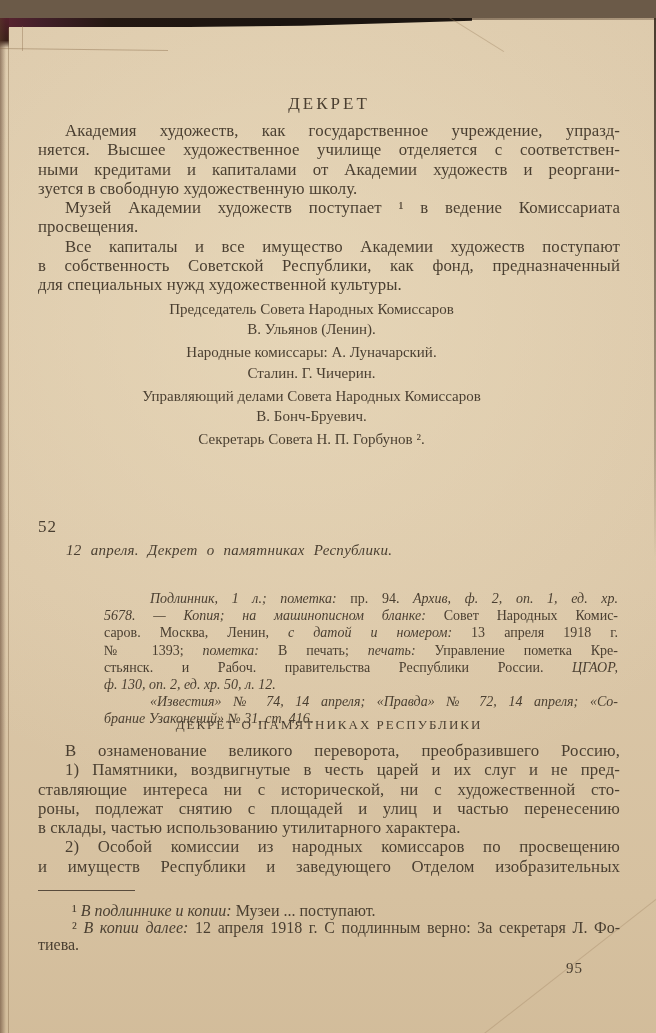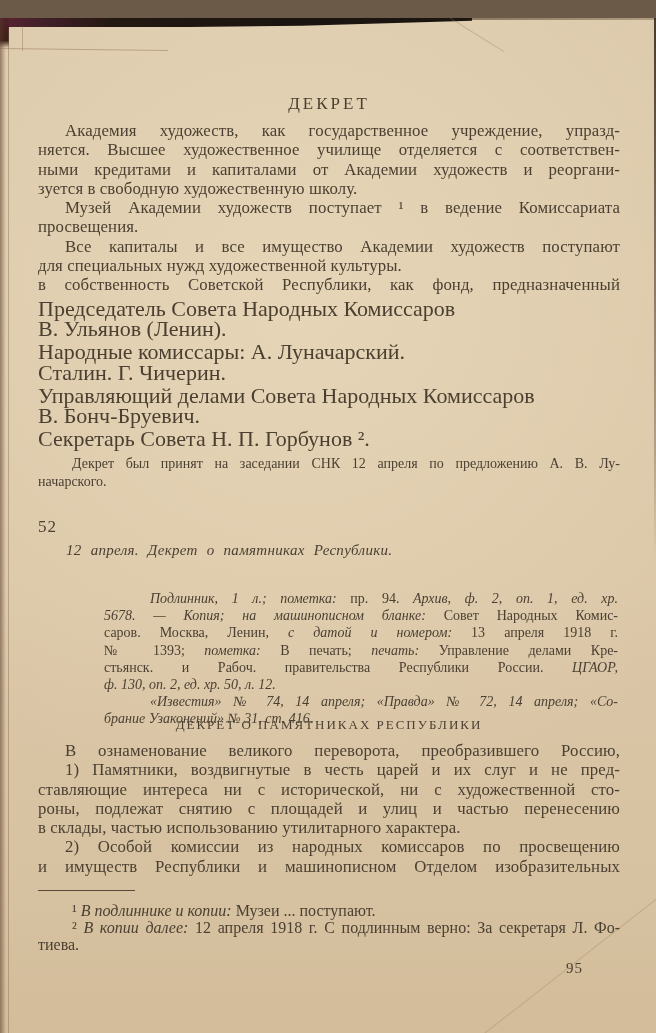--- a/index.html
+++ b/index.html
@@ -39,22 +39,22 @@
   
   .txt{position:absolute;left:38px;width:582px;}
   .body17{font-size:16.8px;line-height:19.3px;letter-spacing:.1px;}
   .line{white-space:nowrap;}
   .line.fill{text-align:justify;text-align-last:justify;}
   .line.ind{padding-left:27px;}
   .it{font-style:italic;}
   .h1{top:76px;text-align:center;font-size:17px;letter-spacing:3px;}
   .h2{top:699px;text-align:center;font-size:13px;letter-spacing:2px;}
   #d51-body{top:103px;}
-  .sigs{top:281px;text-align:left;padding-right:35px;width:547px;
-    font-size:22px;line-height:20.2px;}
+  .sigs{top:281px;text-align:center;padding-right:35px;width:547px;
+    font-size:15px;line-height:20.2px;}
   .sigs .line.gap{margin-top:3px;}
   .note{top:437px;font-size:14px;line-height:17.5px;}
   .note .line.ind{padding-left:34px;}
   .num52{top:499px;font-size:17px;letter-spacing:1px;}
   .title52{top:524px;left:66px;width:554px;font-style:italic;font-size:15px;
     word-spacing:5px;letter-spacing:.3px;}
   .source{top:572px;left:104px;width:514px;font-size:14px;line-height:17.2px;}
   .source .line.ind{padding-left:46px;}
   #d52-body{top:723px;}
   .fnrule{top:872px;left:38px;width:97px;height:1px;background:rgba(66,54,42,.85);}
@@ -82,58 +82,54 @@
 
   <div class="txt h1">ДЕКРЕТ</div>
   <div id="d51-body" class="txt body17">
       <div class="line fill ind">Академия художеств, как государственное учреждение, упразд-</div>
       <div class="line fill">няется. Высшее художественное училище отделяется с соответствен-</div>
       <div class="line fill">ными кредитами и капиталами от Академии художеств и реоргани-</div>
       <div class="line">зуется в свободную художественную школу.</div>
       <div class="line fill ind">Музей Академии художеств поступает ¹ в ведение Комиссариата</div>
       <div class="line">просвещения.</div>
       <div class="line fill ind">Все капиталы и все имущество Академии художеств поступают</div>
+      <div class="line fill">в собственность Советской Республики, как фонд, предназначенный</div>
       <div class="line">для специальных нужд художественной культуры.</div>
-      <div class="line fill">в собственность Советской Республики, как фонд, предназначенный</div>
     </div>
   <div class="txt sigs">
       <div class="line">Председатель Совета Народных Комиссаров</div>
       <div class="line">В. Ульянов (Ленин).</div>
       <div class="line gap">Народные комиссары: А. Луначарский.</div>
       <div class="line">Сталин. Г. Чичерин.</div>
       <div class="line gap">Управляющий делами Совета Народных Комиссаров</div>
       <div class="line">В. Бонч-Бруевич.</div>
       <div class="line gap">Секретарь Совета Н. П. Горбунов ².</div>
     </div>
-  <div class="txt note">
-      <div class="line fill ind">Декрет был принят на заседании СНК 12 апреля по предложению А. В. Лу-</div>
-      <div class="line">начарского.</div>
-    </div>
 
   <div class="txt num52">52</div>
   <div class="abs title52">12 апреля. Декрет о памятниках Республики.</div>
   <div class="abs source">
       <div class="line fill ind"><span class="it">Подлинник, 1 л.; пометка:</span><span> пр. 94. </span><span class="it">Архив, ф. 2, оп. 1, ед. хр.</span></div>
       <div class="line fill"><span class="it">5678. — Копия; на машинописном бланке: </span><span>Совет Народных Комис-</span></div>
       <div class="line fill"><span>саров. Москва, Ленин, </span><span class="it">с датой и номером: </span><span>13 апреля 1918 г.</span></div>
-      <div class="line fill"><span>№ 1393; </span><span class="it">пометка: </span><span>В печать; </span><span class="it">печать: </span><span>Управление делами Кре-</span></div>
+      <div class="line fill"><span>№ 1393; </span><span class="it">пометка: </span><span>В печать; </span><span class="it">печать: </span><span>Управление пометка Кре-</span></div>
       <div class="line fill"><span>стьянск. и Рабоч. правительства Республики России. </span><span class="it">ЦГАОР,</span></div>
       <div class="line"><span class="it">ф. 130, оп. 2, ед. хр. 50, л. 12.</span></div>
       <div class="line fill ind"><span class="it">«Известия» № 74, 14 апреля; «Правда» № 72, 14 апреля; «Со-</span></div>
       <div class="line"><span class="it">брание Узаконений» № 31, ст. 416.</span></div>
     </div>
   <div class="txt h2">ДЕКРЕТ О ПАМЯТНИКАХ РЕСПУБЛИКИ</div>
   <div id="d52-body" class="txt body17">
       <div class="line fill ind">В ознаменование великого переворота, преобразившего Россию,</div>
       <div class="line fill ind">1) Памятники, воздвигнутые в честь царей и их слуг и не пред-</div>
       <div class="line fill">ставляющие интереса ни с исторической, ни с художественной сто-</div>
       <div class="line fill">роны, подлежат снятию с площадей и улиц и частью перенесению</div>
       <div class="line">в склады, частью использованию утилитарного характера.</div>
       <div class="line fill ind">2) Особой комиссии из народных комиссаров по просвещению</div>
-      <div class="line fill">и имуществ Республики и машинописном Отделом изобразительных</div>
+      <div class="line fill">и имуществ Республики и заведующего Отделом изобразительных</div>
     </div>
 
   <div class="abs fnrule"></div>
   <div class="txt fns">
       <div class="line ind"><span>¹ </span><span class="it">В подлиннике и копии:</span><span> Музеи ... поступают.</span></div>
       <div class="line fill ind"><span>² </span><span class="it">В копии далее:</span><span> 12 апреля 1918 г. С подлинным верно: За секретаря Л. Фо-</span></div>
       <div class="line"><span>тиева.</span></div>
     </div>
 
   <div class="abs pageno">95</div>

